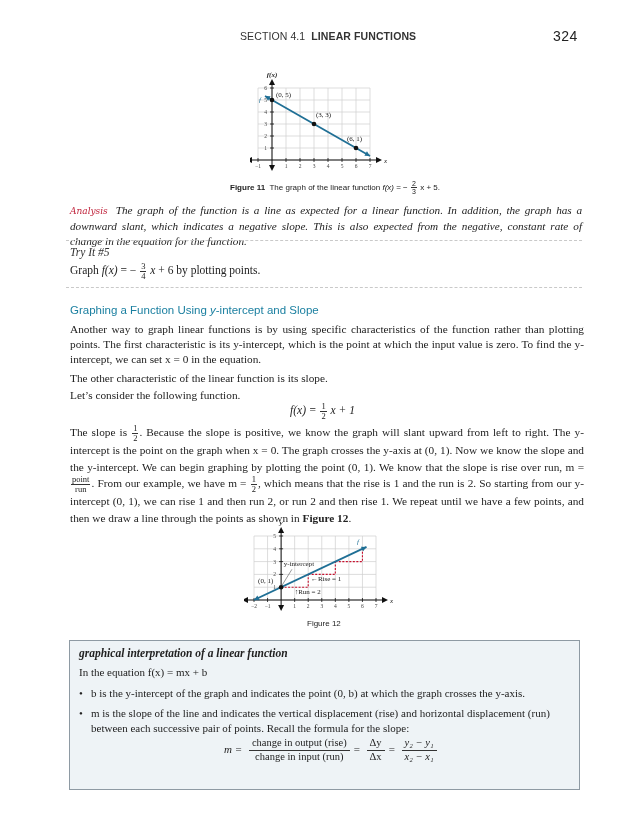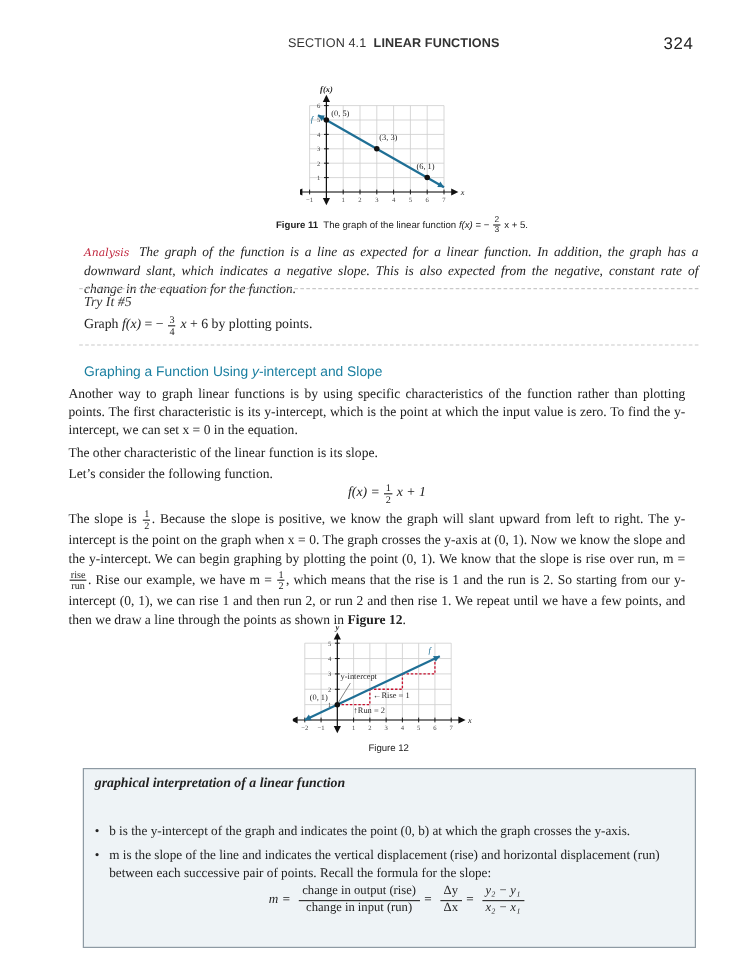--- a/index.html
+++ b/index.html
@@ -16,21 +16,21 @@
   .frac .d { display: block; }
   .cap .frac { font-size: 7px; }
   .analysis { position: absolute; left: 70px; top: 203px; width: 512px; font-style: italic; font-size: 11.2px; line-height: 15px; color: #222; text-align: justify; }
   .analysis .tag { font-family: "DejaVu Serif", serif; font-size: 9px; color: #c0233b; margin-right: 8px; font-style: italic; }
   .dash { position: absolute; left: 66px; width: 516px; border-top: 1px dashed #c9c9c9; height: 0; }
   .try { position: absolute; left: 70px; top: 246px; font-style: italic; font-size: 11.5px; color: #333; }
   .try2 { position: absolute; left: 70px; top: 262px; font-size: 11.5px; color: #222; }
   .try2 .frac { font-size: 8.5px; }
   .h2 { position: absolute; left: 70px; top: 304px; font-family: "Liberation Sans", sans-serif; font-size: 11.5px; color: #1a7fa0; }
   .h2 i { font-style: italic; }
-  .p { position: absolute; left: 57px; width: 514px; font-size: 11.3px; line-height: 15px; color: #222; text-align: justify; }
+  .p { position: absolute; left: 70px; width: 514px; font-size: 11.3px; line-height: 15px; color: #222; text-align: justify; }
   .p .frac { font-size: 8.5px; }
   .eq { position: absolute; font-size: 11.5px; color: #222; white-space: nowrap; }
   .eq .frac { font-size: 8.5px; }
   .box { position: absolute; left: 69px; top: 640px; width: 511px; height: 150px; background: #eef3f6; border: 1px solid #8e9aa3; box-sizing: border-box; }
   .box .bt { position: absolute; left: 9px; top: 6px; font-style: italic; font-weight: bold; font-size: 11.5px; color: #222; }
   .box .bl { position: absolute; left: 9px; font-size: 11px; color: #222; width: 495px; line-height: 15px; }
   .box .formula { position: absolute; left: 154px; top: 96px; font-size: 11px; white-space: nowrap; }
   .box .formula .frac { font-size: 10.5px; margin: 0 4px; }
   .box .formula .frac .n, .box .formula .frac .d { padding: 1px 3px; }
 </style>
@@ -139,21 +139,21 @@
 
 <div class="eq" style="left:290px; top:402px;">
   <i>f(x) =</i>
   <span class="frac"><span class="n">1</span><span class="d">2</span></span>
   <i>x + 1</i>
 </div>
 
 <div class="p" style="top:424px; line-height:16.3px;">
   <span>The slope is</span>
   <span class="frac"><span class="n">1</span><span class="d">2</span></span><span>. Because the slope is positive, we know the graph will slant upward from left to right. The y-intercept is the point on the graph when x = 0. The graph crosses the y-axis at (0, 1). Now we know the slope and the y-intercept. We can begin graphing by plotting the point (0, 1). We know that the slope is rise over run, m =</span>
-  <span class="frac"><span class="n">rise</span><span class="d">run</span></span><span>. Rise our example, we have m =</span>
+  <span class="frac"><span class="n">point</span><span class="d">run</span></span><span>. From our example, we have m =</span>
   <span class="frac"><span class="n">1</span><span class="d">2</span></span><span>, which means that the rise is 1 and the run is 2. So starting from our y-intercept (0, 1), we can rise 1 and then run 2, or run 2 and then rise 1. We repeat until we have a few points, and then we draw a line through the points as shown in</span>
   <b>Figure 12</b><span>.</span>
 </div>
 
 <svg class="fig" id="fig12" style="left:244px; top:518px;" width="160" height="100">
     <line x1="10" y1="82" x2="10" y2="18" stroke="#cfcfcf" stroke-width="0.7"></line>
     <line x1="23.555555555555557" y1="82" x2="23.555555555555557" y2="18" stroke="#cfcfcf" stroke-width="0.7"></line>
     <line x1="37.111111111111114" y1="82" x2="37.111111111111114" y2="18" stroke="#cfcfcf" stroke-width="0.7"></line>
     <line x1="50.666666666666664" y1="82" x2="50.666666666666664" y2="18" stroke="#cfcfcf" stroke-width="0.7"></line>
     <line x1="64.22222222222223" y1="82" x2="64.22222222222223" y2="18" stroke="#cfcfcf" stroke-width="0.7"></line>
@@ -215,20 +215,21 @@
     <text x="39.82222222222222" y="47.72" font-size="7" fill="#222" font-family="Liberation Serif, serif">y-intercept</text>
     <text x="14.066666666666666" y="65.36" font-size="7" fill="#222" font-family="Liberation Serif, serif">(0, 1)</text>
     <text x="66.93333333333334" y="63.44" font-size="7" fill="#222" font-family="Liberation Serif, serif">←Rise = 1</text>
     <text x="50.666666666666664" y="76.24" font-size="7" fill="#222" font-family="Liberation Serif, serif">↑Run = 2</text>
     <text x="113.02222222222223" y="26.320000000000007" font-size="7" font-style="italic" fill="#1f6f95" font-family="Liberation Serif, serif">f</text>
   </svg>
 <div class="cap" style="left:307px; top:619px;">Figure 12</div>
 
 <div class="box">
   <div class="bt">graphical interpretation of a linear function</div>
+  <div class="bl" style="top:24px;">In the equation f(x) = mx + b</div>
   <div class="bl" style="top:45px; padding-left:12px; box-sizing:border-box;"><span style="position:absolute; left:0;">•</span><span>b is the y-intercept of the graph and indicates the point (0, b) at which the graph crosses the y-axis.</span></div>
   <div class="bl" style="top:65px; padding-left:12px; box-sizing:border-box;"><span style="position:absolute; left:0;">•</span><span>m is the slope of the line and indicates the vertical displacement (rise) and horizontal displacement (run) between each successive pair of points. Recall the formula for the slope:</span></div>
   <div class="formula">
     <i>m =</i>
     <span class="frac"><span class="n">change in output (rise)</span><span class="d">change in input (run)</span></span>=
     <span class="frac"><span class="n">Δy</span><span class="d">Δx</span></span>=
     <span class="frac"><i class="n">y₂ − y₁</i><i class="d">x₂ − x₁</i></span>
   </div>
 </div>
 

